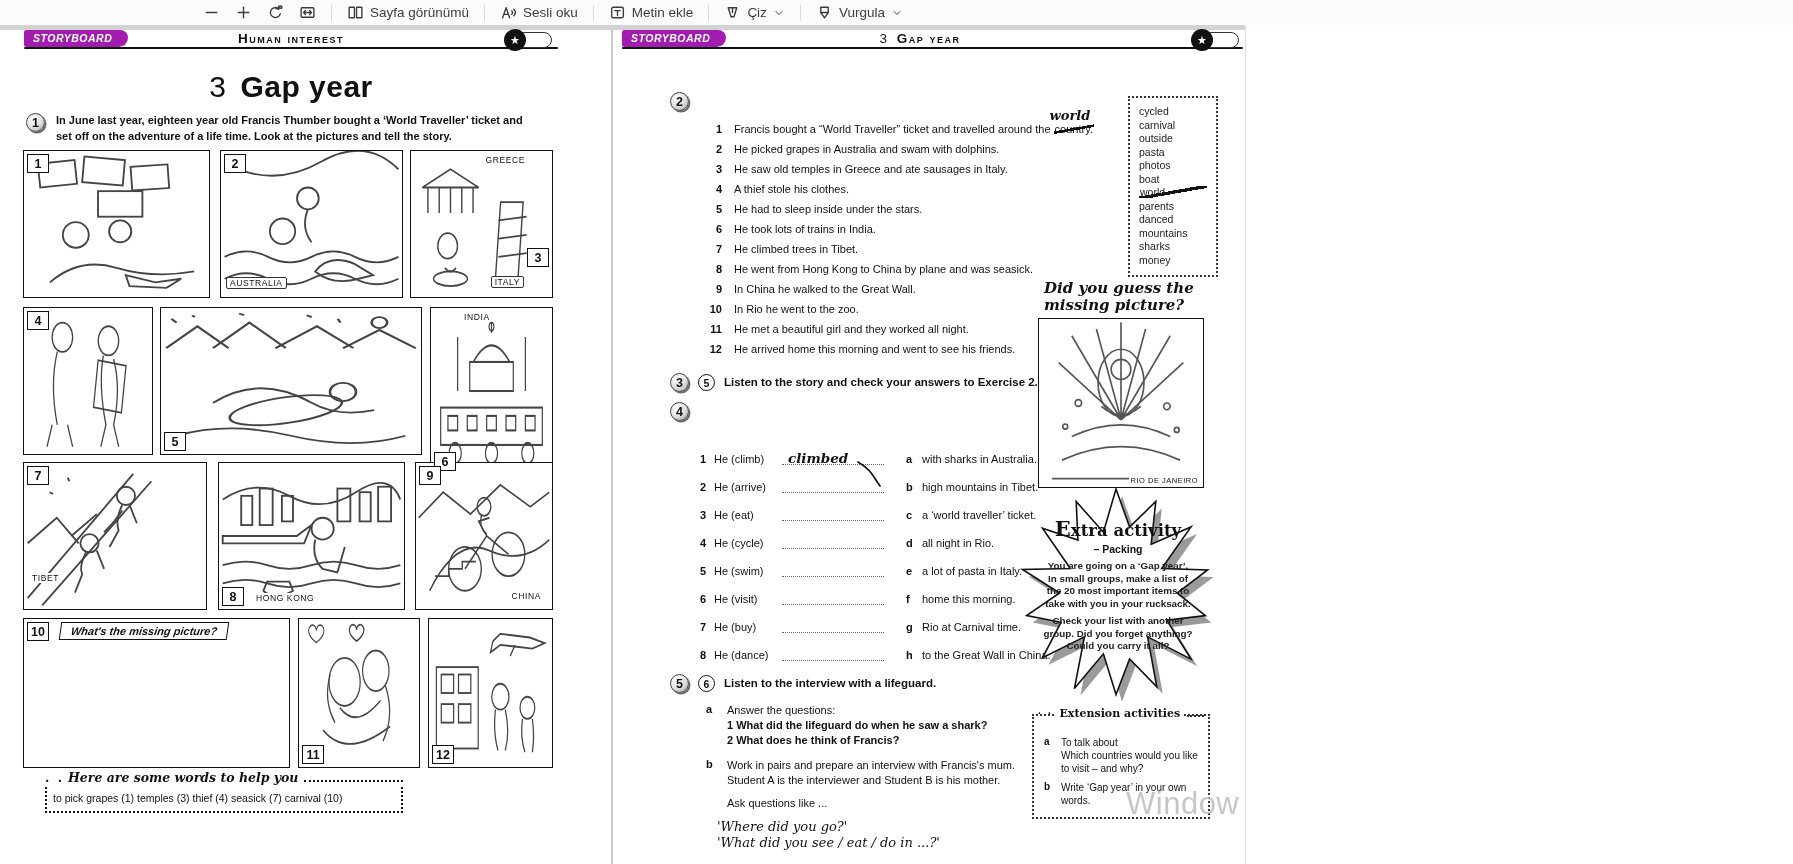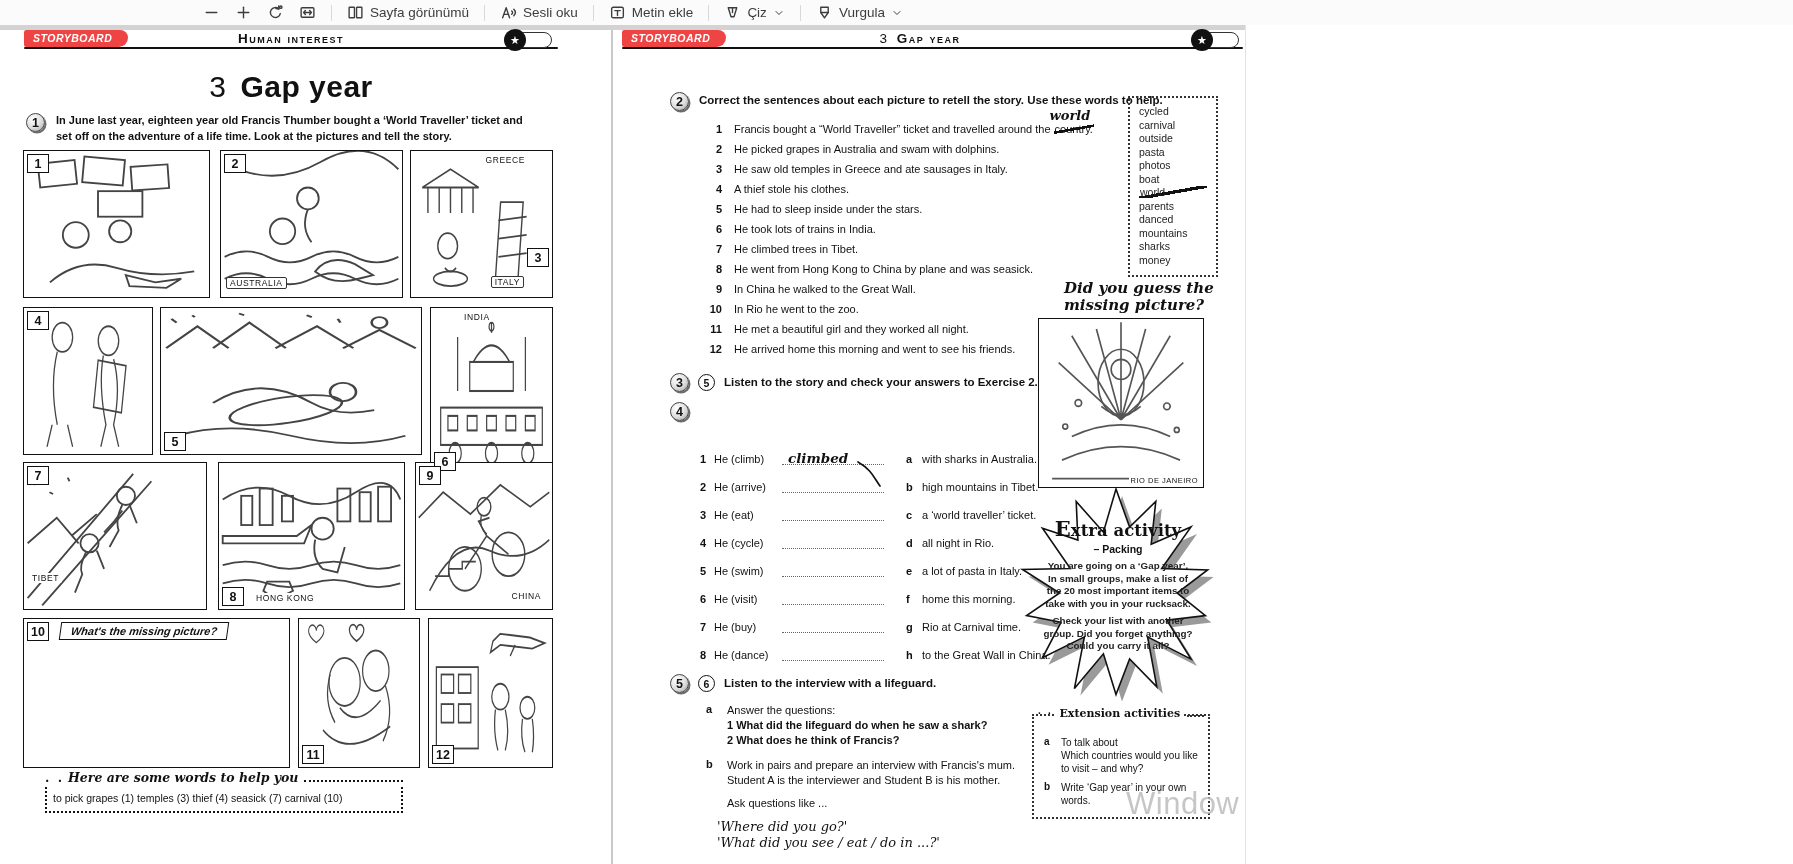--- a/index.html
+++ b/index.html
@@ -18,21 +18,21 @@
   .pdf-right-edge { position:absolute; top:25px; left:1245px; width:1px; height:839px; background:#e3e3e3; }
   .page-divider { position:absolute; top:30px; left:611px; width:2px; height:834px; background:#c9c9c9; }
 
   
   .page { position:absolute; top:30px; height:834px; background:#fff; color:#111; }
   .page-left  { left:22px;  width:538px; }
   .page-right { left:620px; width:625px; }
 
   
   .ph-rule { position:absolute; top:17px; left:2px; right:2px; height:2px; background:#111; border-radius:2px; }
-  .sb-tab { position:absolute; top:0; left:2px; background:#ef4444; color:#fff; font-style:italic; font-weight:bold;
+  .sb-tab { position:absolute; top:0; left:2px; background:#a21caf; color:#fff; font-style:italic; font-weight:bold;
             font-size:10.5px; letter-spacing:.5px; padding:2px 16px 3px 9px; border-radius:3px 10px 12px 3px; }
   .ph-section { position:absolute; top:1px; left:0; width:100%; text-align:center; font-weight:bold;
                 font-size:13.5px; font-variant:small-caps; letter-spacing:1.5px; }
   .page-right .ph-section { width:300px; left:150px; }
   .ph-num { margin-right:8px; font-weight:normal; }
   .star-pill { position:absolute; top:2px; width:48px; height:16px; }
   .page-left  .star-pill { right:8px; }
   .page-right .star-pill { right:6px; }
   .pill-outline { position:absolute; left:12px; top:0; width:36px; height:16px; border:1.5px solid #333; border-radius:9px; background:#fff; }
   .star-dot { position:absolute; left:0; top:-3px; width:22px; height:22px; border-radius:50%; background:#111; color:#fff;
@@ -84,21 +84,21 @@
   .s-row { display:flex; line-height:12.5px; }
   .s-num { width:20px; min-width:20px; text-align:right; font-weight:bold; margin-right:12px; }
   .strike-wrap { position:relative; display:inline; }
   .struck { background:linear-gradient(170deg, transparent 44%, #111 44%, #111 58%, transparent 58%); padding:0 1px; }
   .correction { position:absolute; top:-13px; left:-4px; font-weight:bold; font-size:13px; white-space:nowrap; }
 
   .wordbox { position:absolute; left:508px; top:66px; width:90px; border:2.5px dotted #333; padding:7px 9px 9px;
              display:flex; flex-direction:column; gap:1.5px; font-size:10.5px; color:#222; }
 
   .guess-h { position:absolute; left:424px; top:250px; font-family:"DejaVu Serif", serif; font-weight:bold;
-             font-style:italic; font-size:15px; line-height:17px;margin-left:20px; }
+             font-style:italic; font-size:15px; line-height:17px; }
   .carnival { position:absolute; left:418px; top:288px; width:166px; height:170px; border:1.6px solid #111; overflow:hidden; background:#fff; }
   .carnival svg { width:100%; height:100%; }
   .carnival path, .carnival circle, .carnival ellipse, .carnival line { stroke:#555; stroke-width:1; fill:none; }
   .rio { position:absolute; right:3px; bottom:2px; font-size:7.5px; letter-spacing:.5px; background:#fff; padding:0 2px; }
 
   .ex3 { position:absolute; left:50px; top:343px; display:flex; gap:9px; align-items:center; }
   .ex4h { position:absolute; left:50px; top:372px; display:flex; gap:10px; width:380px; }
   .matches { position:absolute; left:80px; top:422px; width:450px; display:flex; flex-direction:column; gap:15px; font-size:11px; }
   .m-row { display:flex; align-items:flex-end; line-height:12.5px; }
   .m-num { font-weight:bold; width:14px; }
@@ -436,21 +436,20 @@
     <div class="ph-section">
       <span class="ph-num">3</span><span>Gap year</span>
     </div>
     <div class="star-pill">
       <div class="pill-outline"></div>
       <div class="star-dot"></div>
     </div>
 
     <div class="ex2h">
       <div class="exbadge">2</div>
-      <p class="bold-instr">Correct the sentences about each picture to retell the story. Use these words to help.</p>
     </div>
     <div class="sentences">
       <div class="s-row">
         <span class="s-num">1</span>
         <span><span>Francis bought a “World Traveller” ticket and travelled around the </span><span class="strike-wrap"><span class="struck">country.</span><span class="correction hw">world</span></span></span>
       </div>
 
         <div class="s-row">
           <span class="s-num">2</span>
           <span>He picked grapes in Australia and swam with dolphins.</span>

